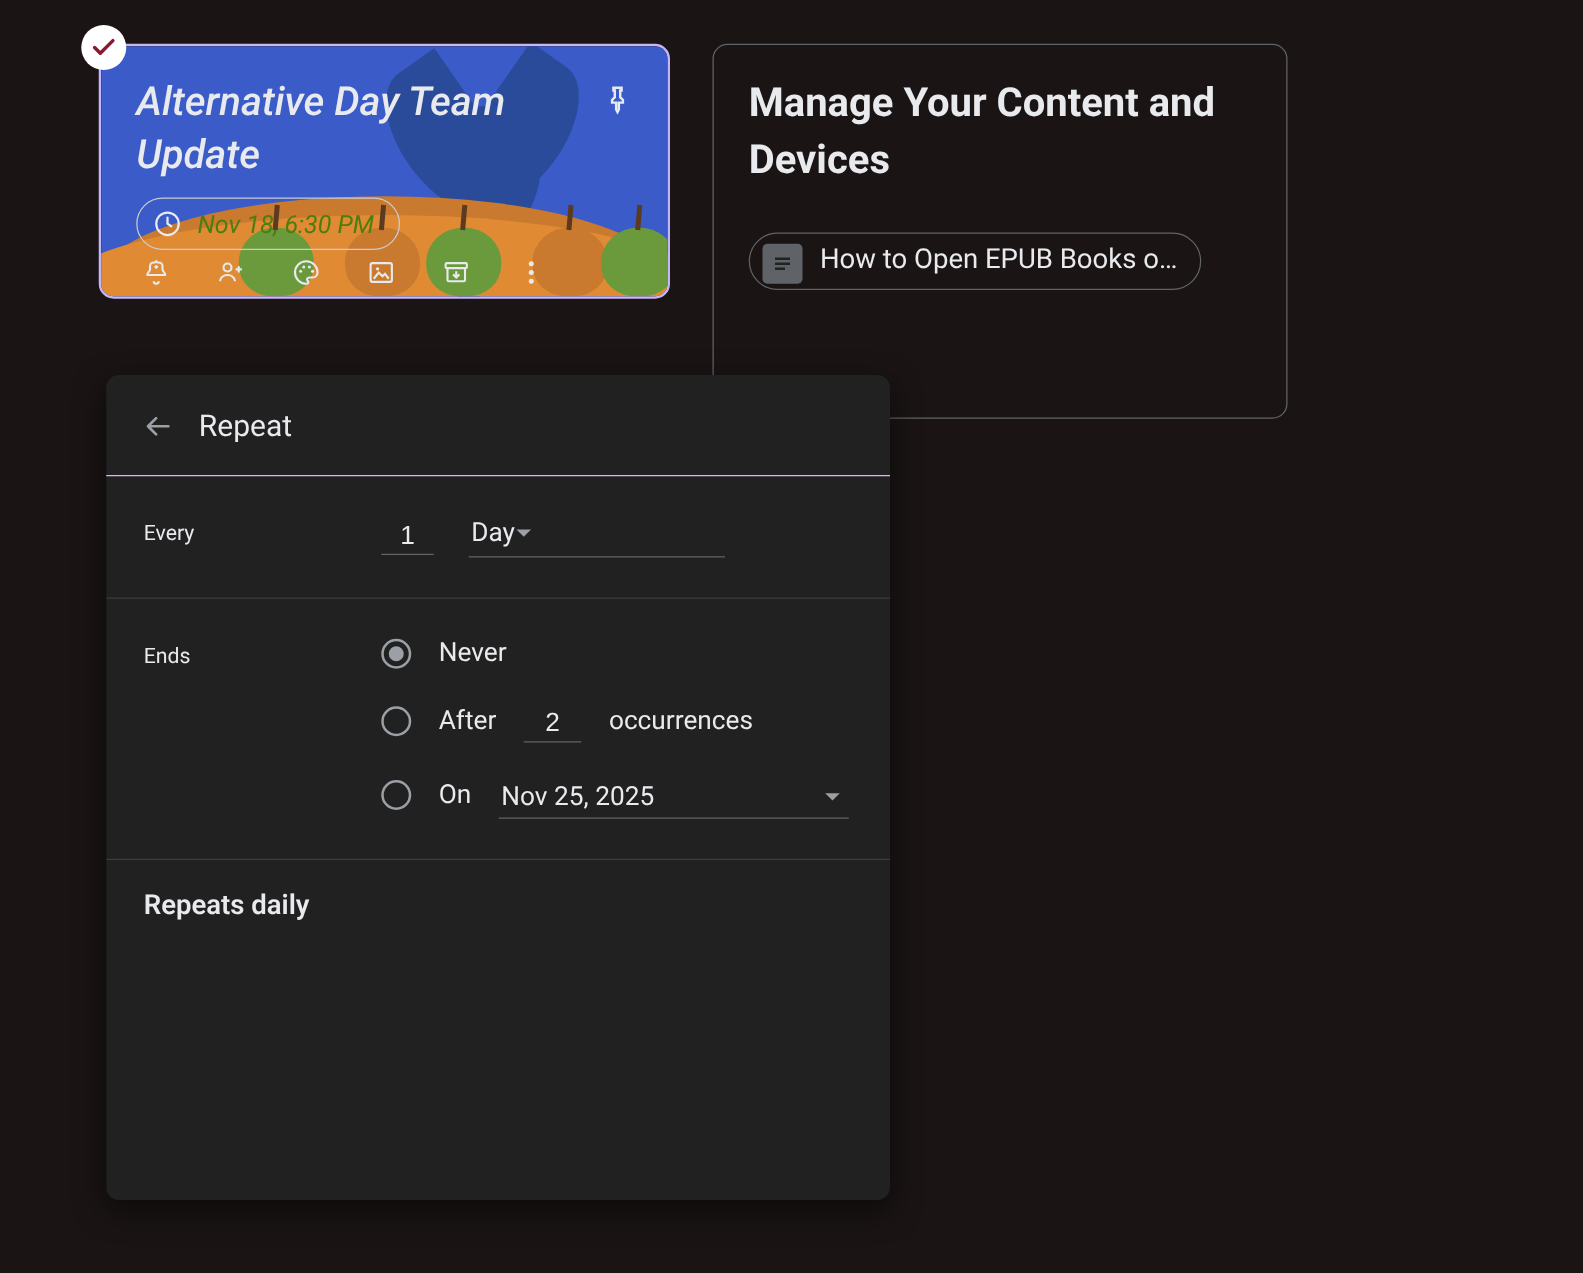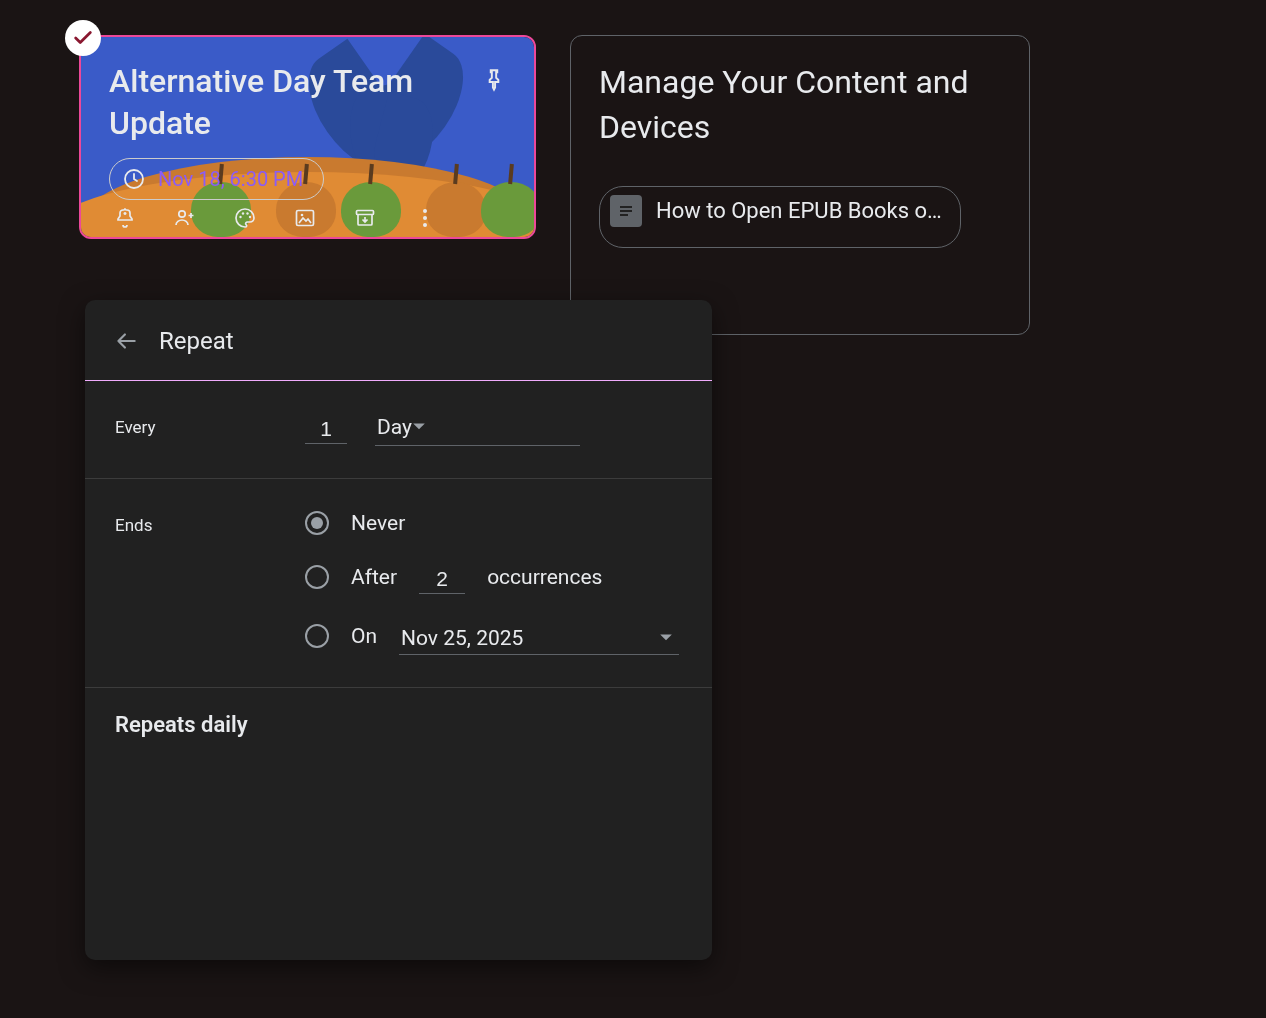--- a/index.html
+++ b/index.html
@@ -13,22 +13,23 @@
   }
 
   
   .note-card {
     position: absolute;
     border-radius: 12px;
   }
   #card-a {
     left: 79px; top: 35px;
     width: 457px; height: 204px;
-    border: 2px solid #ec4899;
+    border: 2px solid #c4b5fd;
     overflow: hidden;
+    font-style: italic;
   }
   #card-a .art {
     position: absolute; inset: 0;
     background: #3a5bc8;
   }
   #card-a .ground {
     position:absolute; left:0; right:0; bottom:0; height:80px;
     background:#c97a2f;
     border-top-left-radius: 60% 100%;
     border-top-right-radius: 60% 100%;
@@ -68,21 +69,21 @@
     flex:1; font-size:32px; font-weight:500; line-height:1.3;
     color:#e8eaed;
   }
   .pin-btn{width:40px;height:40px;display:flex;align-items:center;justify-content:center;border-radius:50%;cursor:pointer;}
 
   .chip{
     margin-top:14px;
     display:inline-flex;align-items:center;gap:12px;
     border:1px solid #ccc;border-radius:22px;
     padding:8px 20px 8px 12px;
-    font-size:20px;color:#8b5cf6;
+    font-size:20px;color:#4d7c0f;
     width:fit-content;
   }
 
   .toolbar{
     margin-top:auto;
     display:flex;gap:32px;padding:4px 0 4px 2px;
     align-items:center;
   }
   .tool{width:28px;height:28px;display:flex;align-items:center;justify-content:center;cursor:pointer;}
 
@@ -91,26 +92,26 @@
     background:#fff;border-radius:50%;display:flex;align-items:center;justify-content:center;
     z-index:5;
   }
 
   
   #card-b{
     left:570px; top:35px; width:460px; height:300px;
     border:1px solid #5f6368;
     padding:24px 28px;
   }
-  #card-b .title{font-size:32px;font-weight:400;line-height:1.4;}
+  #card-b .title{font-size:32px;font-weight:700;line-height:1.4;}
   .attachment{
     margin-top:36px;
-    display:inline-flex;align-items:center;gap:14px;
+    display:inline-flex;gap:14px;
     border:1px solid #5f6368;border-radius:24px;
-    padding:8px 18px 20px 10px;
+    padding:8px 18px 4px 10px;
     font-size:22px;color:#e8eaed;
     width:fit-content;max-width:370px;
   }
   .attachment .doc-icon{
     width:32px;height:32px;background:#5f6368;border-radius:4px;
     display:flex;align-items:center;justify-content:center;flex-shrink:0;
   }
   .attachment .lbl{overflow:hidden;text-overflow:ellipsis;white-space:nowrap;}
 
   

